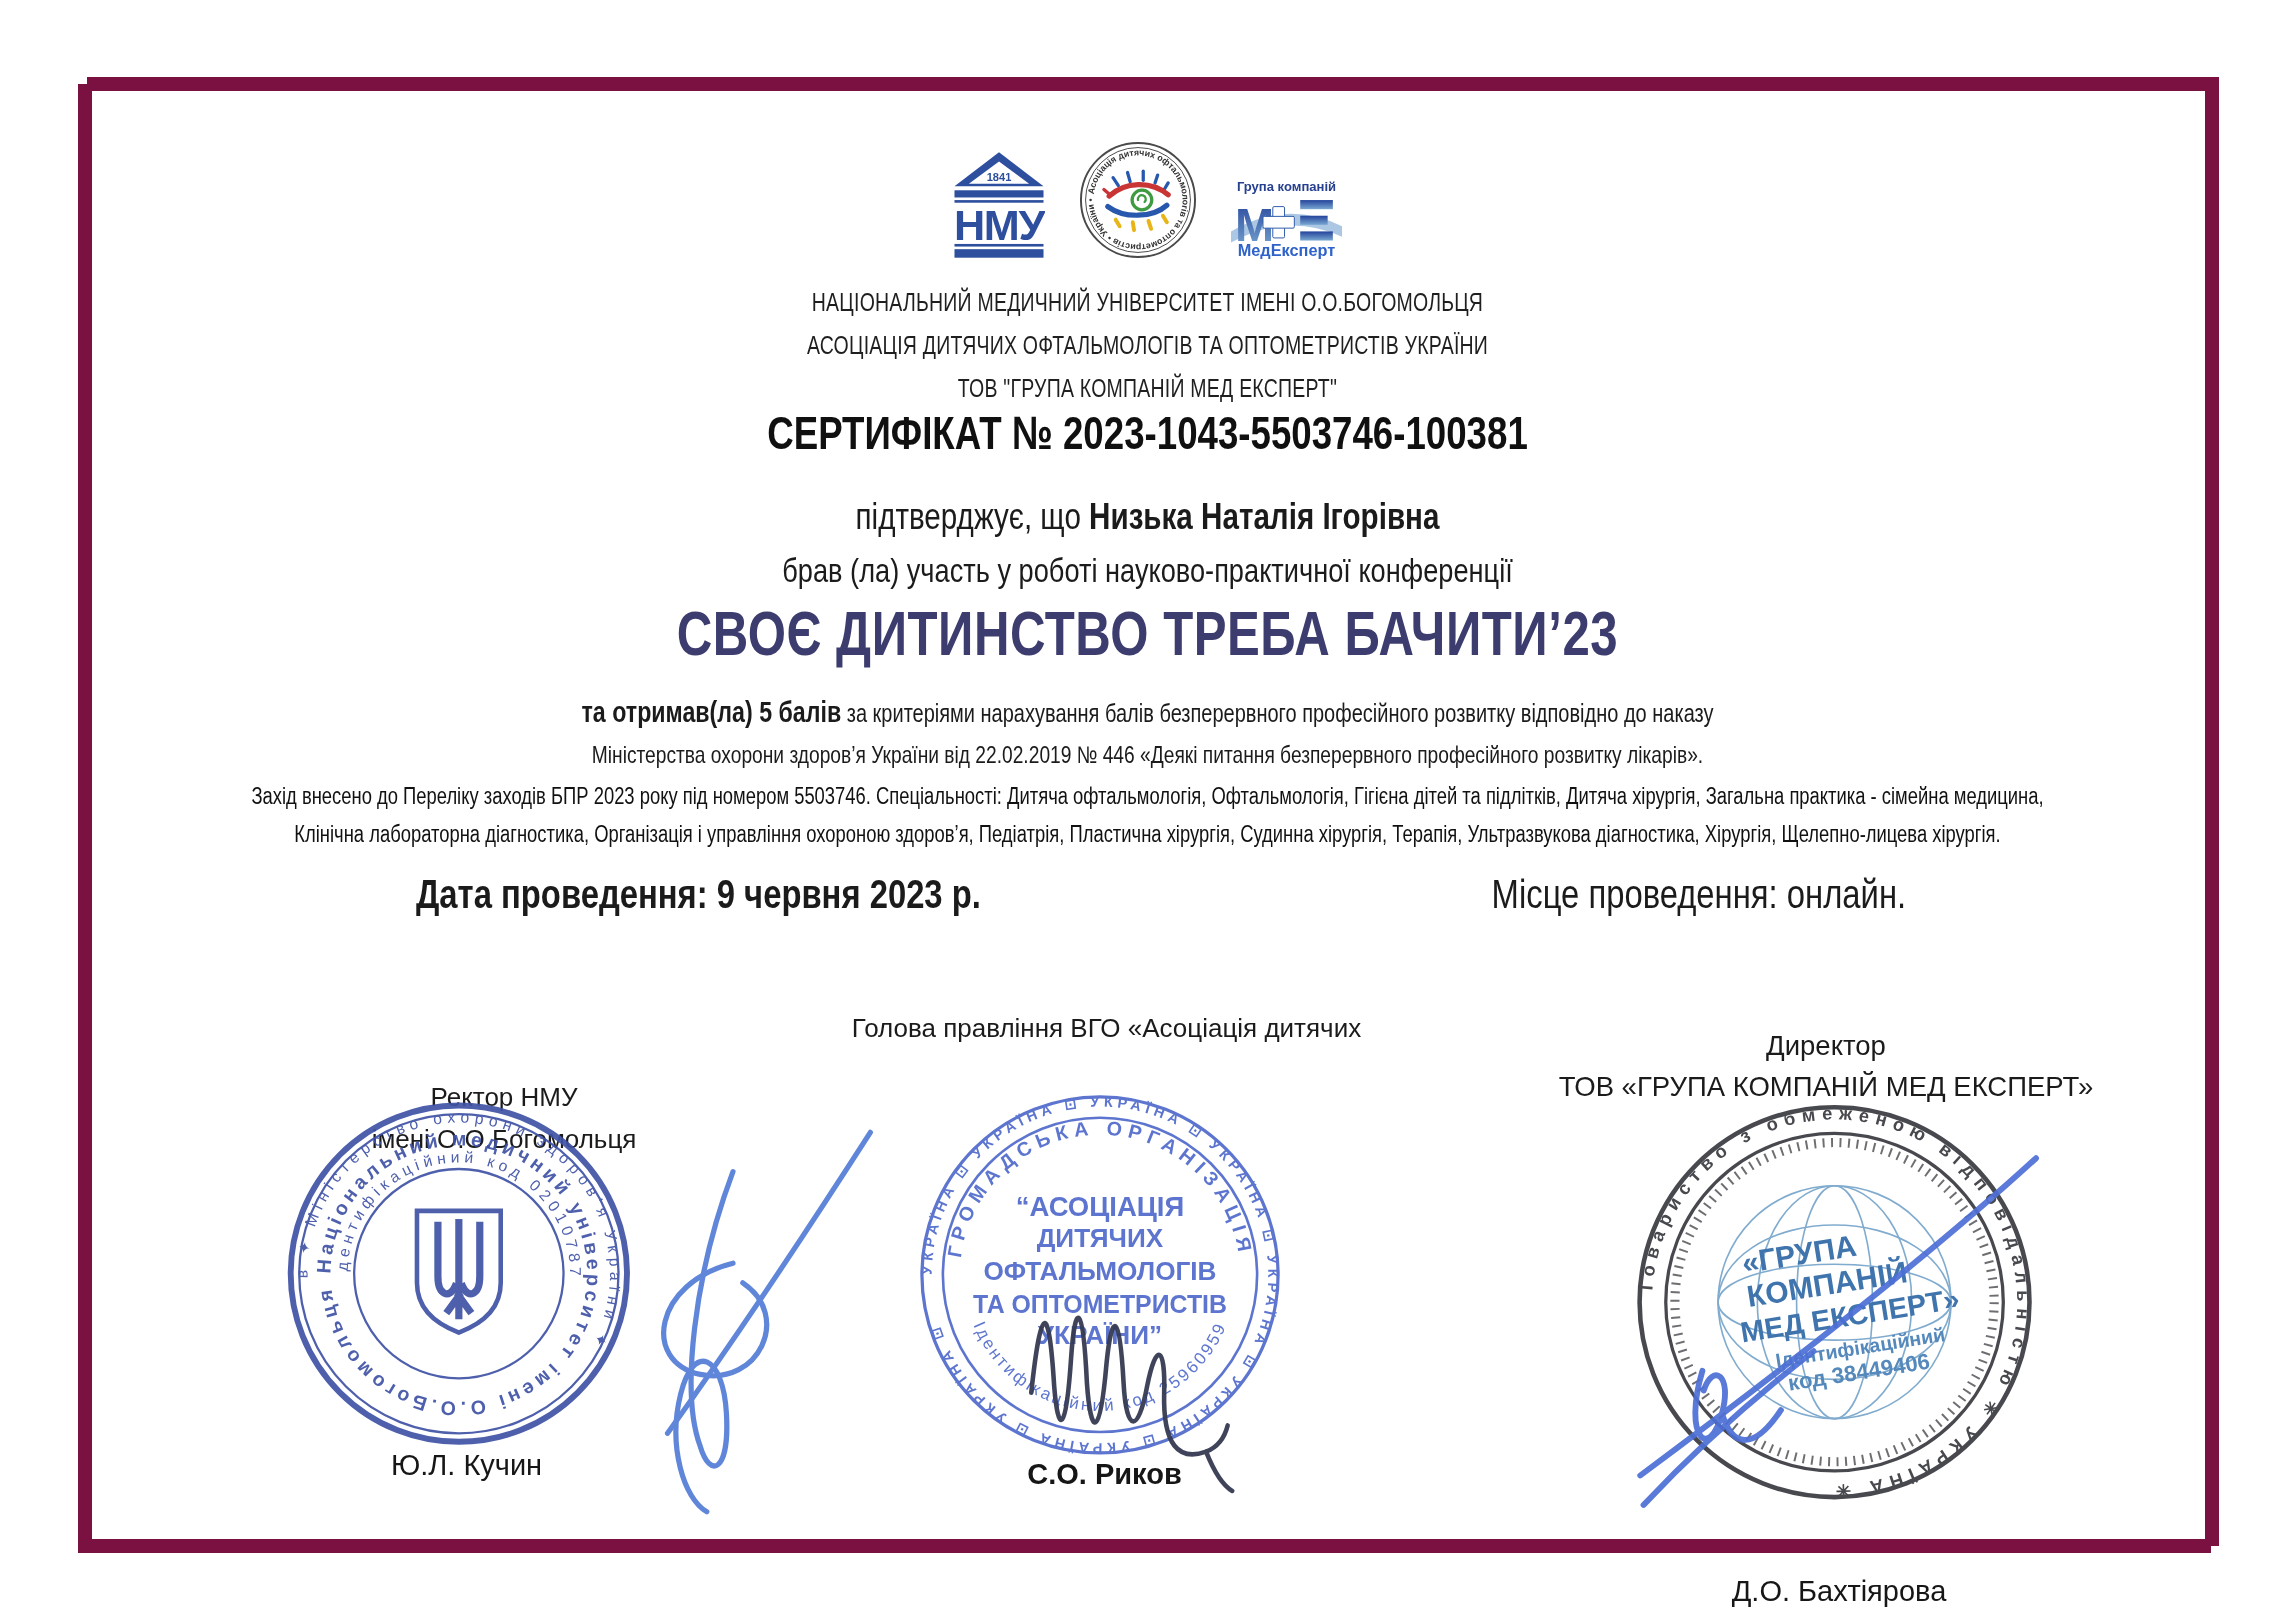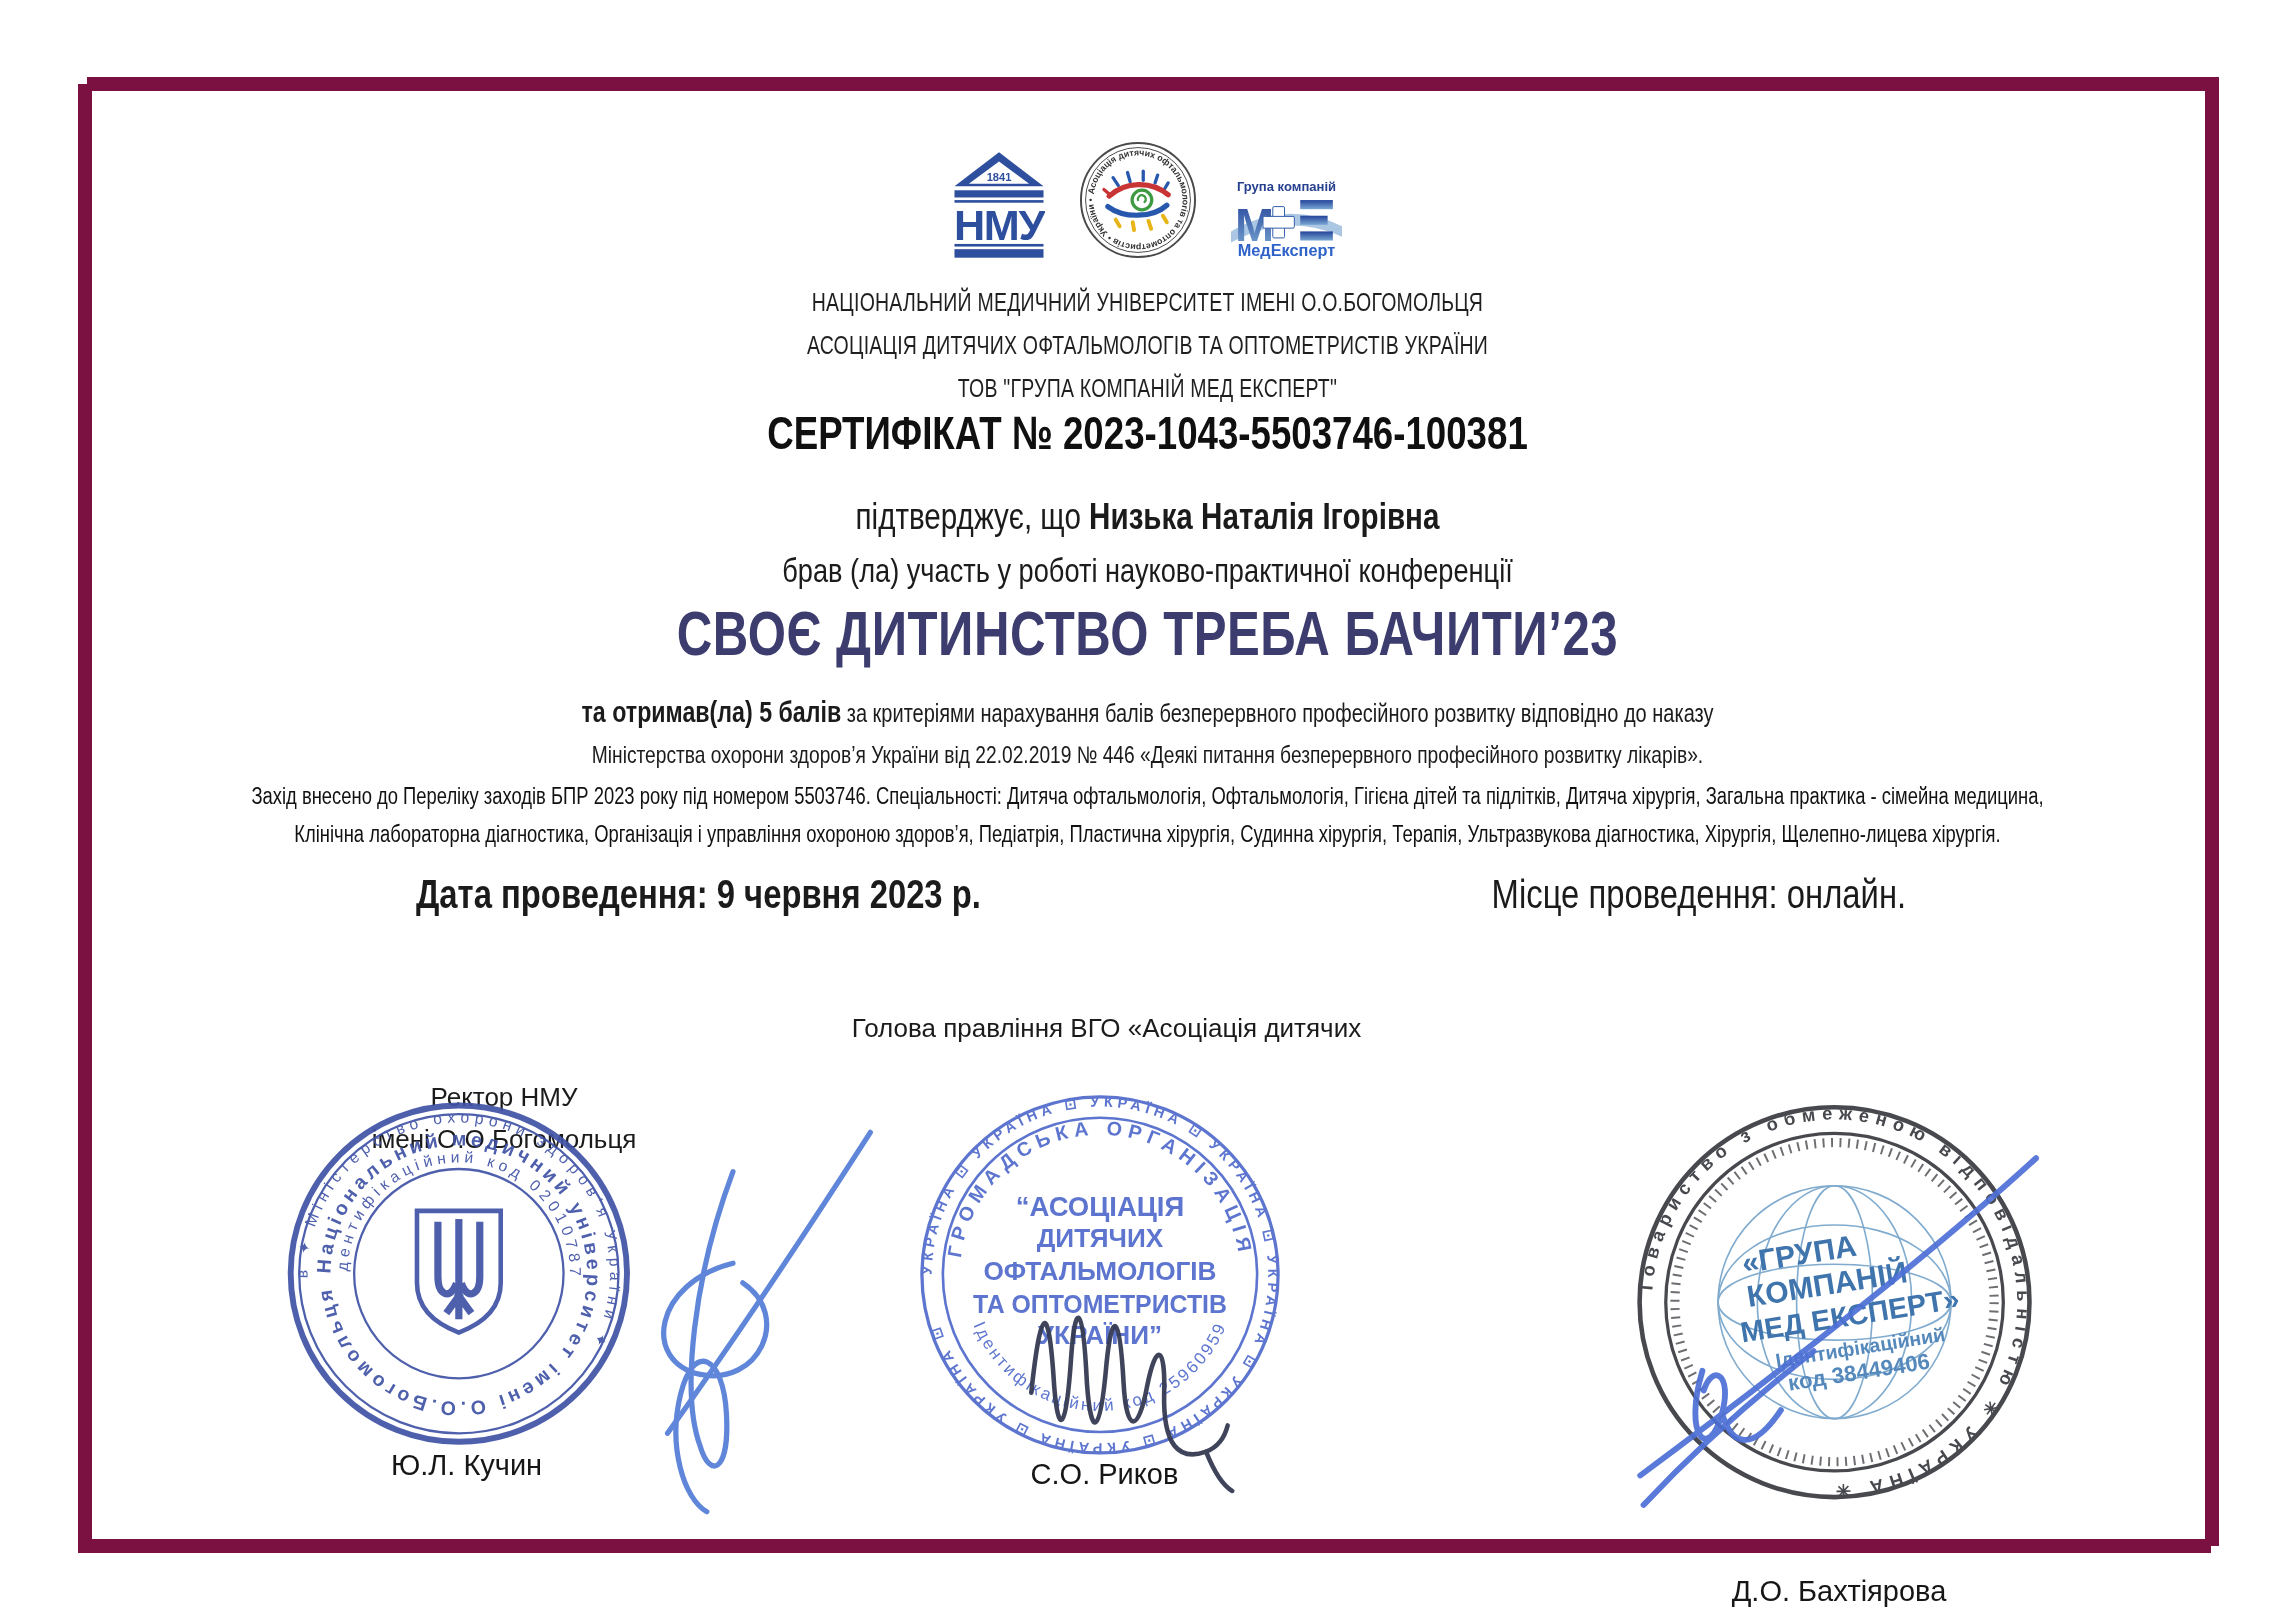--- a/index.html
+++ b/index.html
@@ -26,21 +26,21 @@
   .date-row { position:absolute; top:871px; left:416px; right:389px;
               display:flex; justify-content:space-between; font-size:41px; white-space:nowrap; }
   .date-row .dl { font-weight:bold; display:inline-block; transform:scaleX(.8); transform-origin:left center; }
   .date-row .pl { display:inline-block; transform:scaleX(.8); transform-origin:right center; }
   .sig-title { position:absolute; text-align:center; line-height:42px; }
   .sig-title.left  { left:275px;  width:458px; top:1076px; font-size:26px; }
   .sig-title.mid   { left:812px; width:589px; top:1007px; font-size:26px; }
   .sig-title.right { left:1515px; width:622px; top:1025px; font-size:27.5px; line-height:41px; }
   .sig-name { position:absolute; text-align:center; font-size:29px; color:#161616; }
   .n-left  { left:303px;  width:327px; top:1449px; }
-  .n-mid   { left:941px; width:327px; top:1458px; }
+  .n-mid   { left:941px; width:327px; top:1458px;font-weight:bold; }
   .n-right { left:1669px; width:340px; top:1575px; }
   .logos-row { position:absolute; top:141px; left:0; right:0; height:118px;
                display:flex; justify-content:center; align-items:flex-end; gap:34px; }
   .stamp { position:absolute; }
 </style>
 </head>
 <body>
 
 <div class="page">
 
@@ -139,20 +139,24 @@
     <span class="pl">Місце проведення: онлайн.</span>
   </div>
 
   <div class="sig-title left">
     <div>Ректор НМУ</div>
     <div>імені О.О.Богомольця</div>
   </div>
   <div class="sig-title mid">
     <div>Голова правління ВГО «Асоціація дитячих</div>
   </div>
+  <div class="sig-title right">
+    <div>Директор</div>
+    <div>ТОВ «ГРУПА КОМПАНІЙ МЕД ЕКСПЕРТ»</div>
+  </div>
 
   <svg class="stamp" style="left:275px; top:1080px;" width="615" height="458" viewBox="0 0 940 700">
     <defs>
       <path id="ls-outer" d="M 281,296 m -231,0 a 231,231 0 1,1 462,0 a 231,231 0 1,1 -462,0"></path>
       <path id="ls-mid" d="M 281,296 m -196,0 a 196,196 0 1,1 392,0 a 196,196 0 1,1 -392,0"></path>
       <path id="ls-inner" d="M 281,296 m -170,0 a 170,170 0 1,1 340,0 a 170,170 0 1,1 -340,0"></path>
     </defs>
     <g opacity="0.92">
       <circle cx="281" cy="296" r="257" fill="none" stroke="#3f52a6" stroke-width="9"></circle>
       <circle cx="281" cy="296" r="244" fill="none" stroke="#3f52a6" stroke-width="3.5"></circle>

